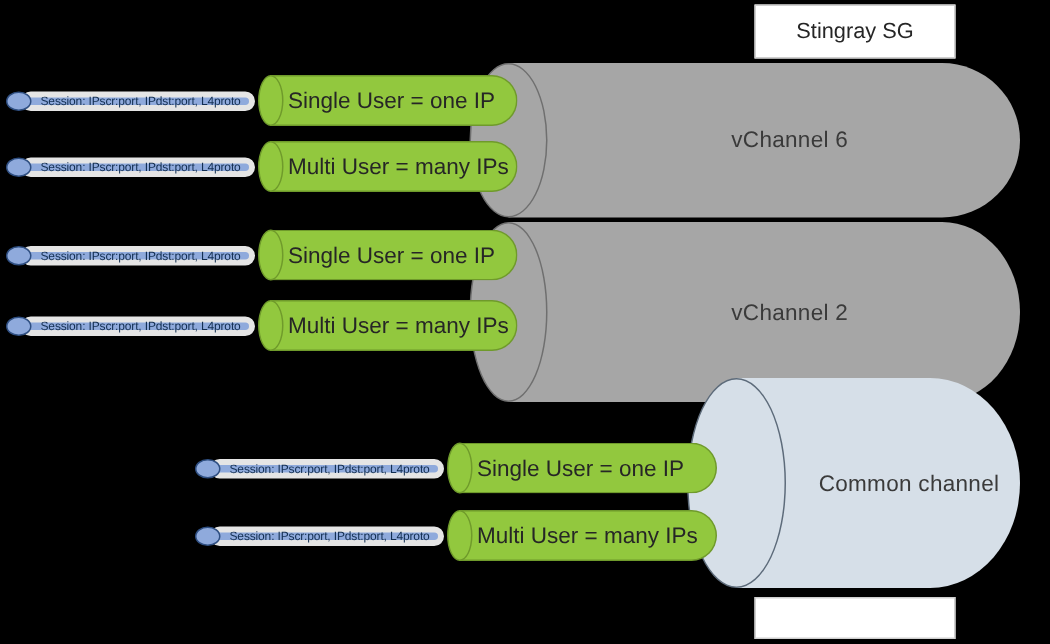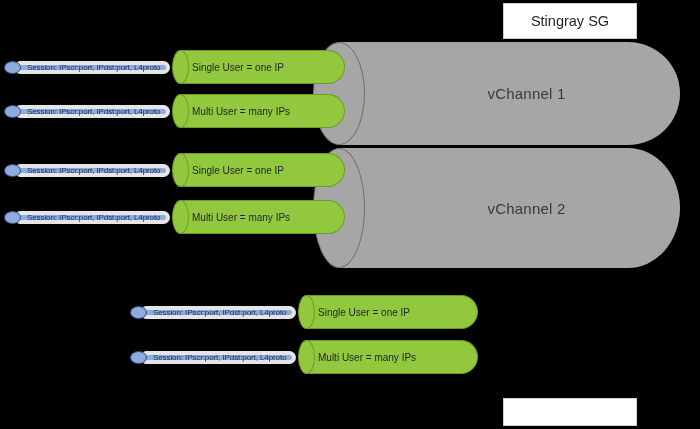--- a/index.html
+++ b/index.html
@@ -102,21 +102,21 @@
     border: 1px solid #6f9a2b;
     border-radius: 50%;
     box-sizing: border-box;
   }
   .greencyl .g-label {
     position: absolute;
     left: 20px; right: 6px; top: 0; bottom: 0;
     display: flex;
     align-items: center;
     color: #262626;
-    font-size: 10px;
+    font-size: 15px;
     white-space: nowrap;
   }
 
   
   .session {
     position: absolute;
     height: 15px;
     display: flex;
     align-items: center;
   }
@@ -151,29 +151,34 @@
 
 <div id="stage">
 
   <div class="titlebox" id="stingray-box">
     <span>Stingray SG</span>
   </div>
 
   <div class="cyl gray" id="vchannel1">
     <div class="body"></div>
     <div class="cap"></div>
-    <div class="label">vChannel 1</div>
+    <div class="label">vChannel 6</div>
   </div>
 
   <div class="cyl gray" id="vchannel2">
     <div class="body"></div>
     <div class="cap"></div>
     <div class="label">vChannel 2</div>
   </div>
 
+  <div class="cyl blue" id="common-channel">
+    <div class="body"></div>
+    <div class="cap"></div>
+    <div class="label">Common channel</div>
+  </div>
 
   <div class="session" style="left:4px; top:60px;">
     <div class="s-dot"></div>
     <div class="s-pill">Session: IPscr:port, IPdst:port, L4proto</div>
   </div>
   <div class="greencyl" style="left:172px; top:50px; width:173px;">
     <div class="g-body"></div>
     <div class="g-cap"></div>
     <div class="g-label">Single User = one IP</div>
   </div>

